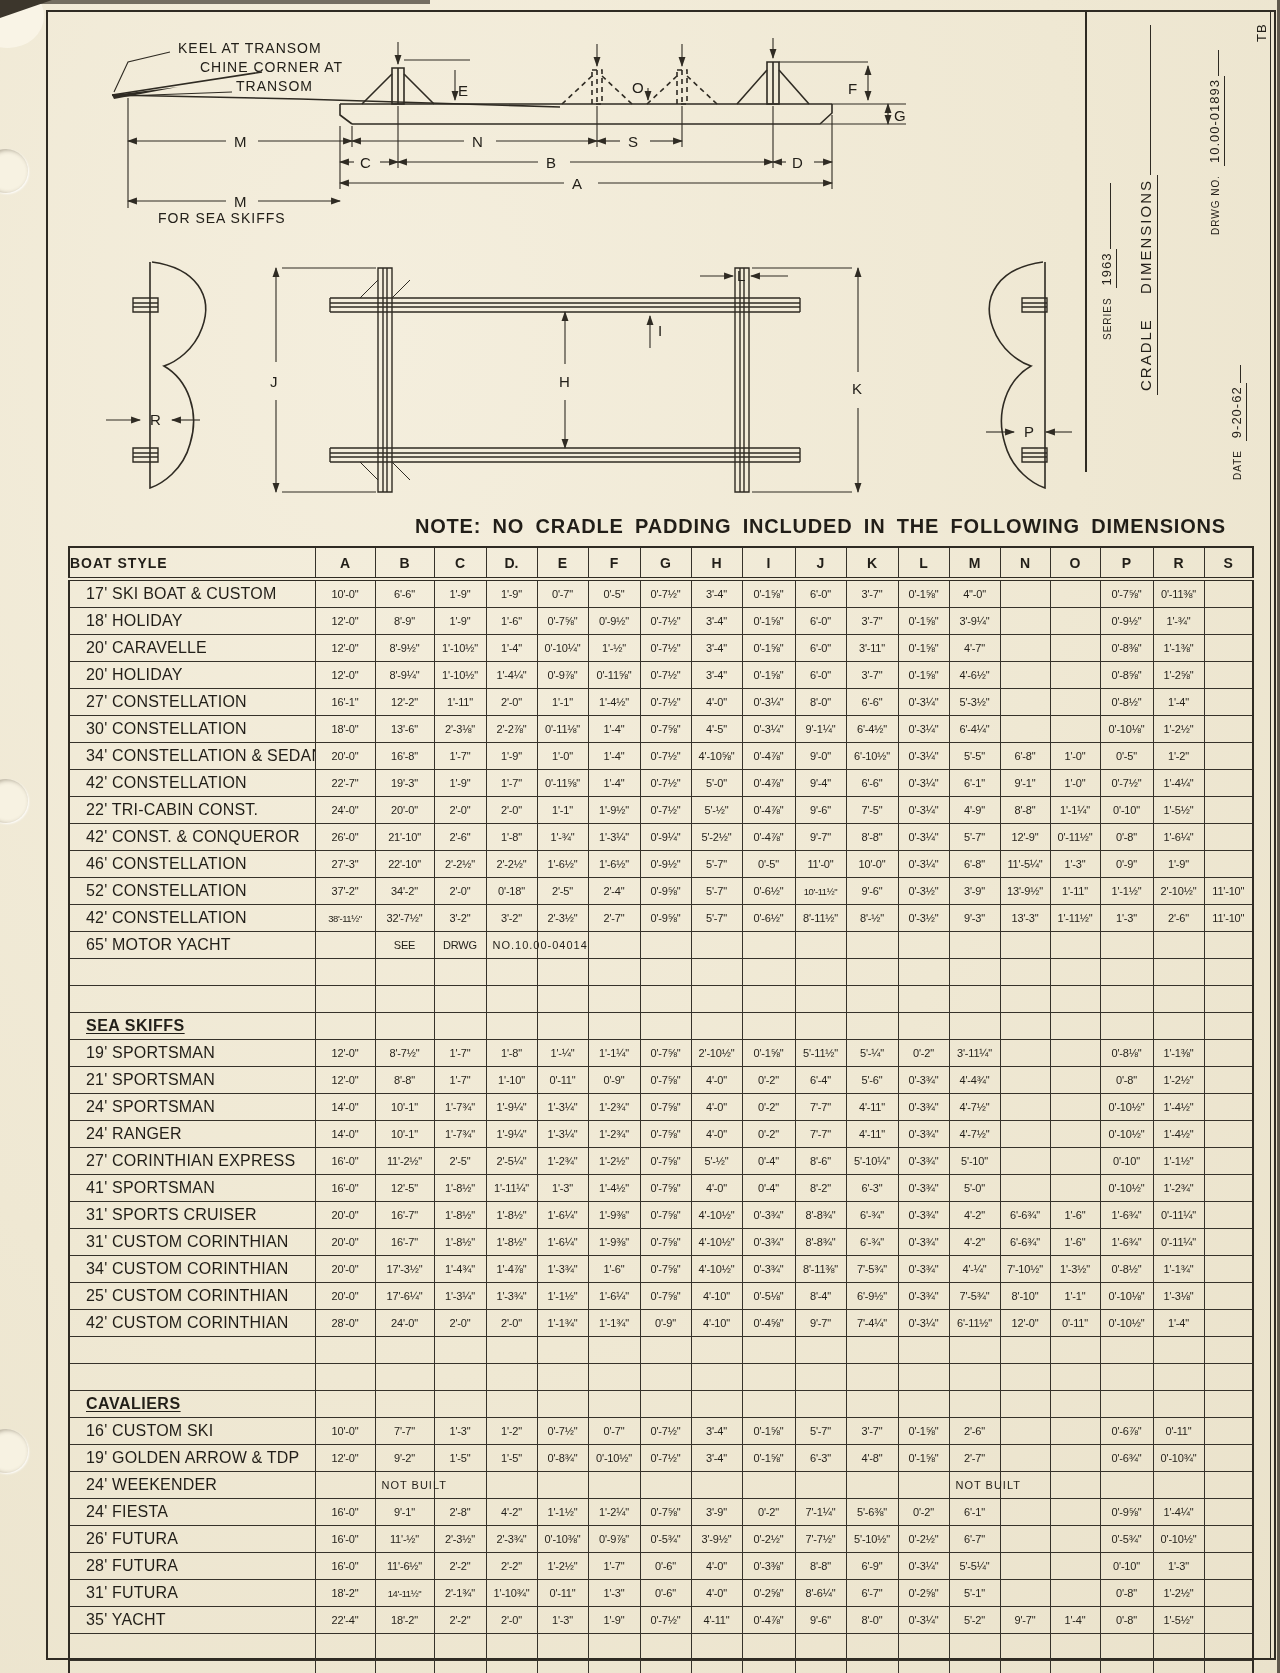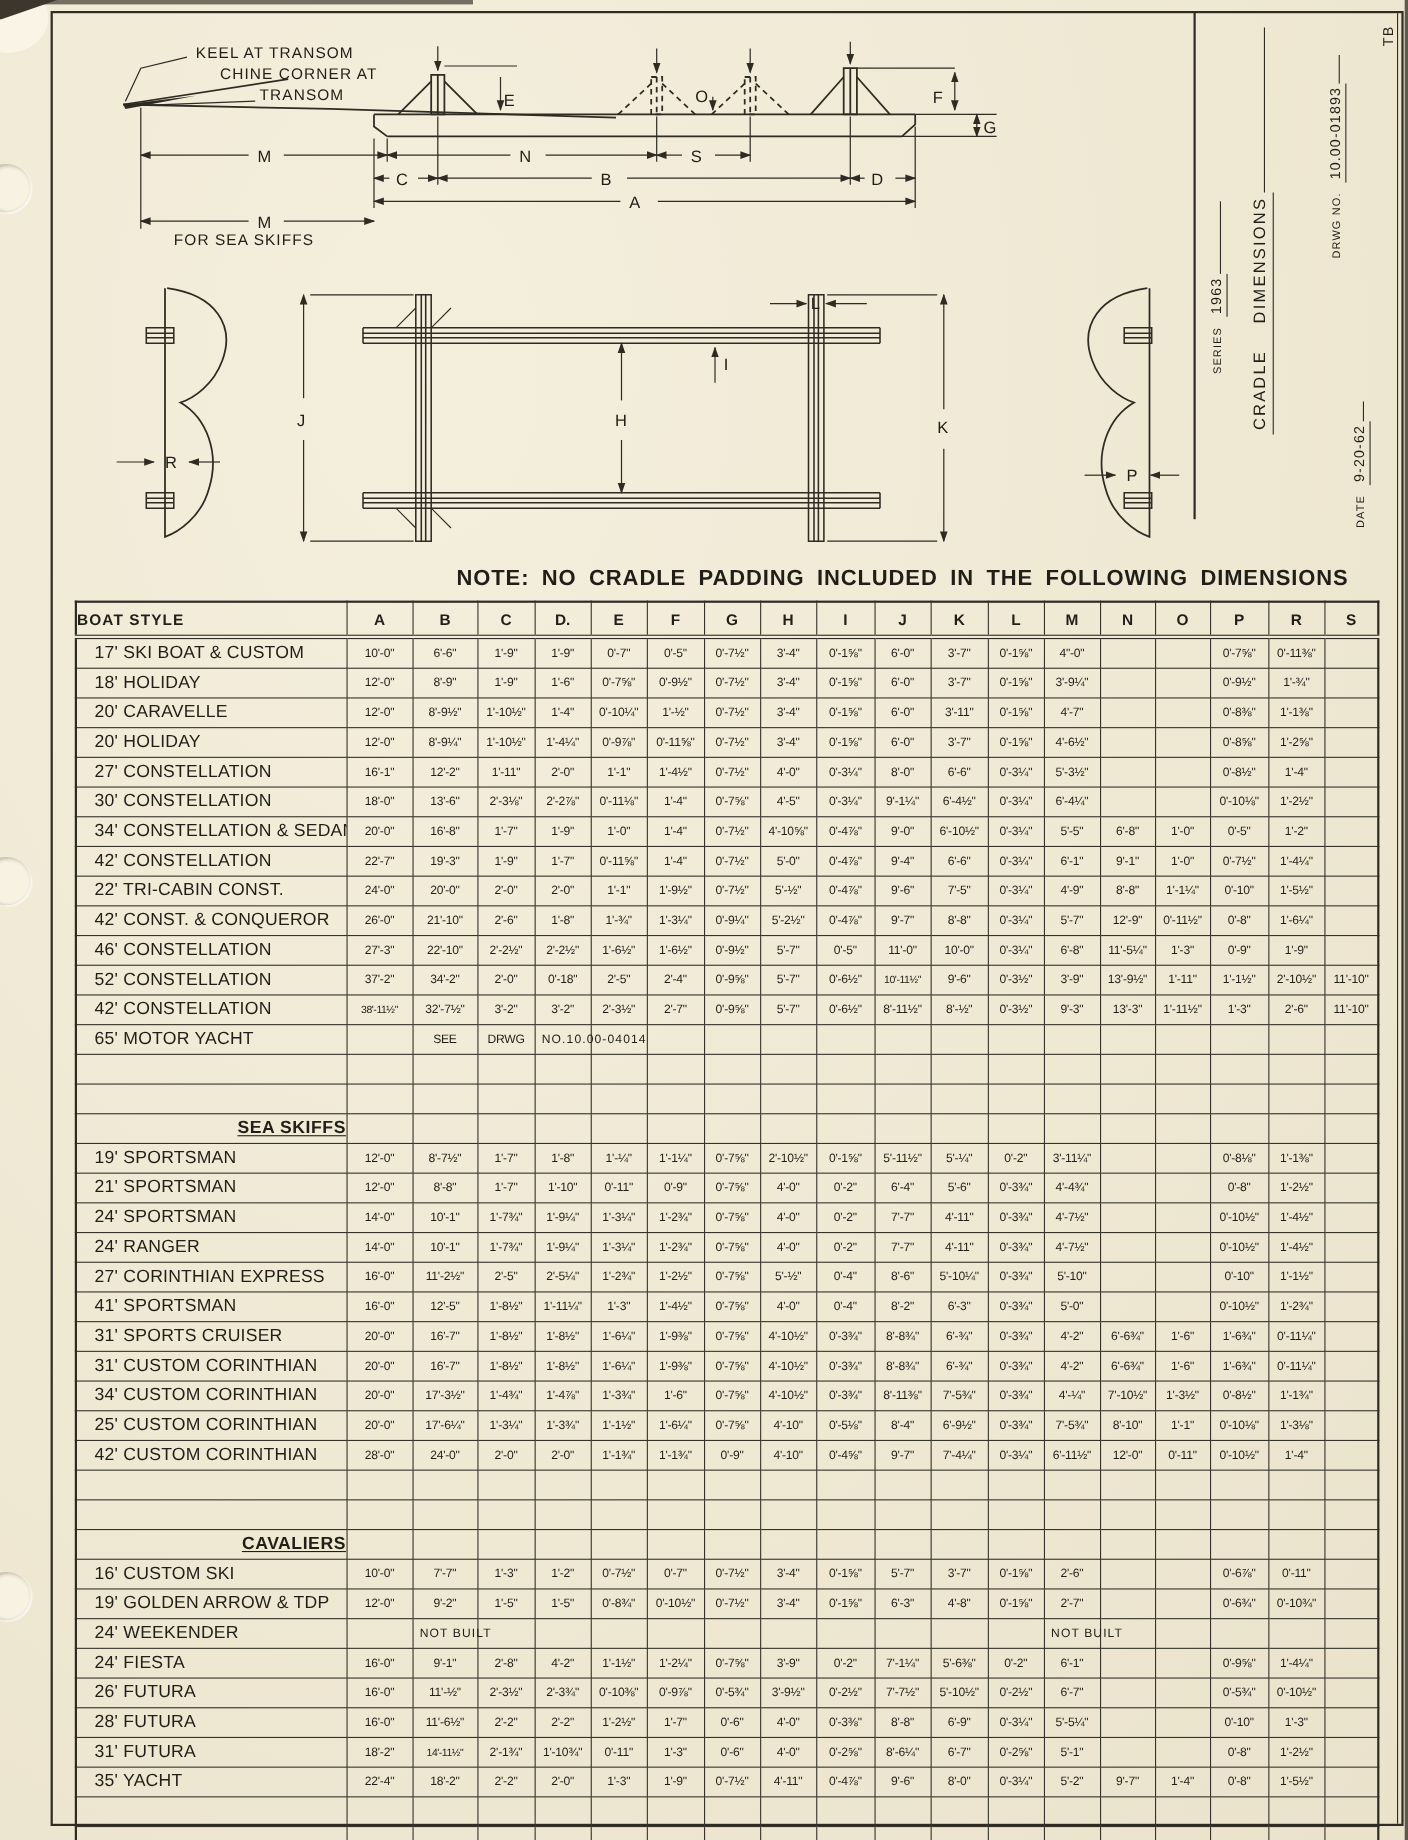--- a/index.html
+++ b/index.html
@@ -33,21 +33,21 @@
   
   .tblwrap{position:absolute;left:68px;top:546px;}
   table{border-collapse:collapse;table-layout:fixed;width:1184px;background:transparent;}
   th,td{border:1px solid #36322a;padding:0;text-align:center;vertical-align:middle;
         font-family:"Liberation Sans","DejaVu Sans",sans-serif;overflow:hidden;}
   table{border:2px solid #2f2b23;}
   thead th{height:29px;font-size:14px;font-weight:bold;border-bottom:4px double #2f2b23;}
   thead th.lblh{text-align:left;letter-spacing:1px;}
   td{height:26px;font-size:11px;letter-spacing:-.2px;white-space:nowrap;}
   td.lbl{text-align:left;padding-left:16px;font-size:16px;letter-spacing:.2px;}
-  td.sec{text-decoration:underline;text-underline-offset:2px;font-weight:bold;letter-spacing:.5px;text-align:right;}
+  td.sec{text-decoration:underline;text-underline-offset:2px;font-weight:bold;letter-spacing:.5px;}
   td.tight{font-size:9.5px;letter-spacing:-.4px;}
   td.ovf{position:relative;overflow:visible;}
   td.ovf > span{position:absolute;left:6px;top:50%;transform:translateY(-50%);white-space:nowrap;z-index:3;font-size:11px;letter-spacing:1px;}
 
   svg.diag{position:absolute;left:0;top:0;pointer-events:none;}
   svg text{font-family:"Liberation Sans","DejaVu Sans",sans-serif;fill:#23201a;font-size:15px;}
   svg text.small{font-size:14px;letter-spacing:1px;}
 </style>
 </head>
 <body>

